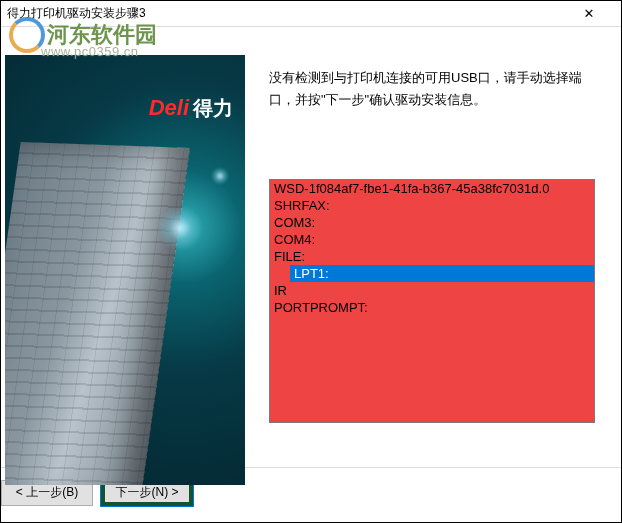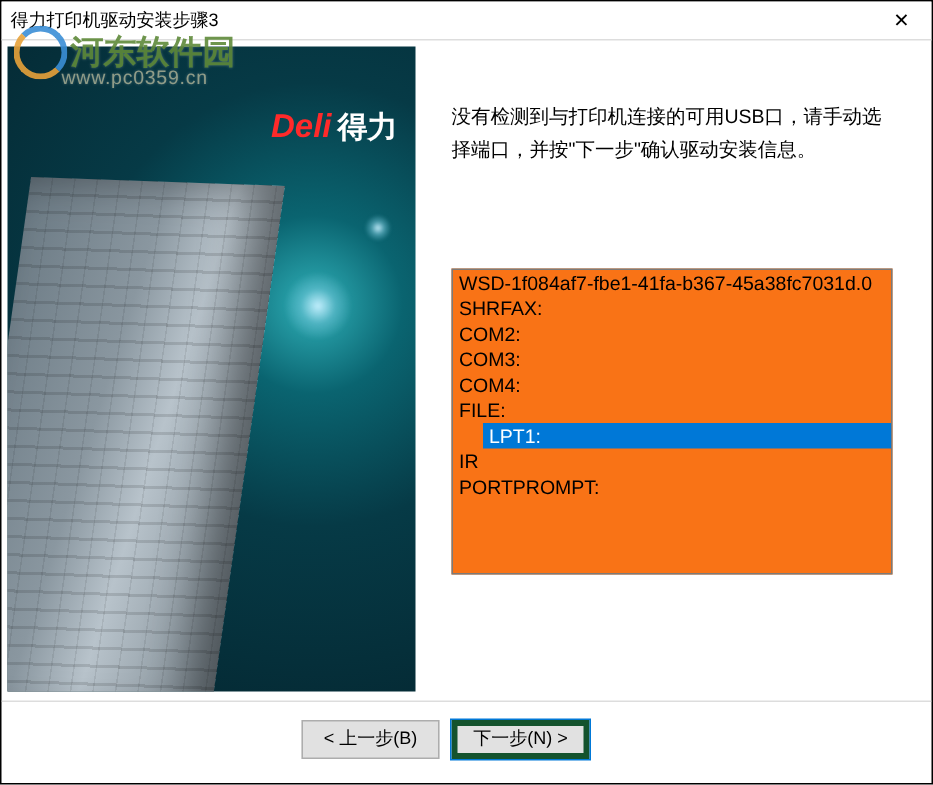--- a/index.html
+++ b/index.html
@@ -11,21 +11,21 @@
       height: 523px;
       overflow: hidden;
       position: relative;
       border: 1px solid #000;
     }
     .titlebar {
       height: 26px;
       display: flex;
       align-items: center;
       justify-content: space-between;
-      padding: 0 0 0 6px;
+      padding: 0 12px 0 6px;
       background: #fff;
       border-bottom: 1px solid #ddd;
     }
     .titlebar-title {
       color: #000;
       font-size: 12px;
     }
     .titlebar-close {
       width: 40px;
       height: 26px;
@@ -69,25 +69,26 @@
       color: #a0a890;
       font-weight: normal;
       letter-spacing: 0.5px;
     }
     .content {
       display: flex;
       height: 440px;
       padding: 4px 4px 0 4px;
     }
     .sidebar-image {
-      width: 272px;
+      width: 240px;
       height: 430px;
       background: radial-gradient(circle at 75% 40%, #2fb0b8 0%, #0a6470 18%, #063a46 45%, #04242e 100%);
       position: relative;
       overflow: hidden;
+      margin-top: 24px;
     }
     .sidebar-image .logo-text {
       position: absolute;
       top: 40px;
       right: 12px;
       color: #fff;
       font-size: 20px;
       font-weight: bold;
     }
     .sidebar-image .logo-en {
@@ -139,22 +140,22 @@
       flex-direction: column;
     }
     .instruction {
       font-size: 13px;
       line-height: 1.7;
       color: #000;
       margin-bottom: 68px;
     }
     .port-listbox {
       border: 1px solid #7a7a7a;
-      background: #f97316;
-      height: 204px;
+      background: #ef4444;
+      height: 244px;
       overflow: hidden;
       font-family: Tahoma, sans-serif;
       font-size: 13px;
     }
     .port-item {
       padding: 0 4px;
       height: 17px;
       line-height: 17px;
       white-space: nowrap;
       overflow: hidden;
@@ -163,21 +164,21 @@
     .port-item.selected {
       background: #0078d7;
       color: #fff;
       margin-left: 20px;
     }
     .button-bar {
       height: 50px;
       border-top: 1px solid #ddd;
       display: flex;
       align-items: center;
-      justify-content: center;
+      justify-content: flex-start;
       gap: 8px;
     }
     .btn {
       min-width: 92px;
       height: 26px;
       padding: 0 10px;
       border: 1px solid #adadad;
       background: #e1e1e1;
       font-size: 12px;
       font-family: inherit;
@@ -216,21 +217,20 @@
     <div class="building"></div>
     <div class="flare"></div>
     <div class="flare small"></div>
   </div>
 
   <div class="main">
     <div class="instruction">没有检测到与打印机连接的可用USB口，请手动选择端口，并按"下一步"确认驱动安装信息。</div>
     <div class="port-listbox" id="port-listbox">
         <div class="port-item">WSD-1f084af7-fbe1-41fa-b367-45a38fc7031d.0</div>
         <div class="port-item">SHRFAX:</div>
-        <div class="port-item">COM2:</div>
         <div class="port-item">COM3:</div>
         <div class="port-item">COM4:</div>
         <div class="port-item">FILE:</div>
         <div class="port-item selected">LPT1:</div>
         <div class="port-item">IR</div>
         <div class="port-item">PORTPROMPT:</div>
       </div>
   </div>
 </div>
 

